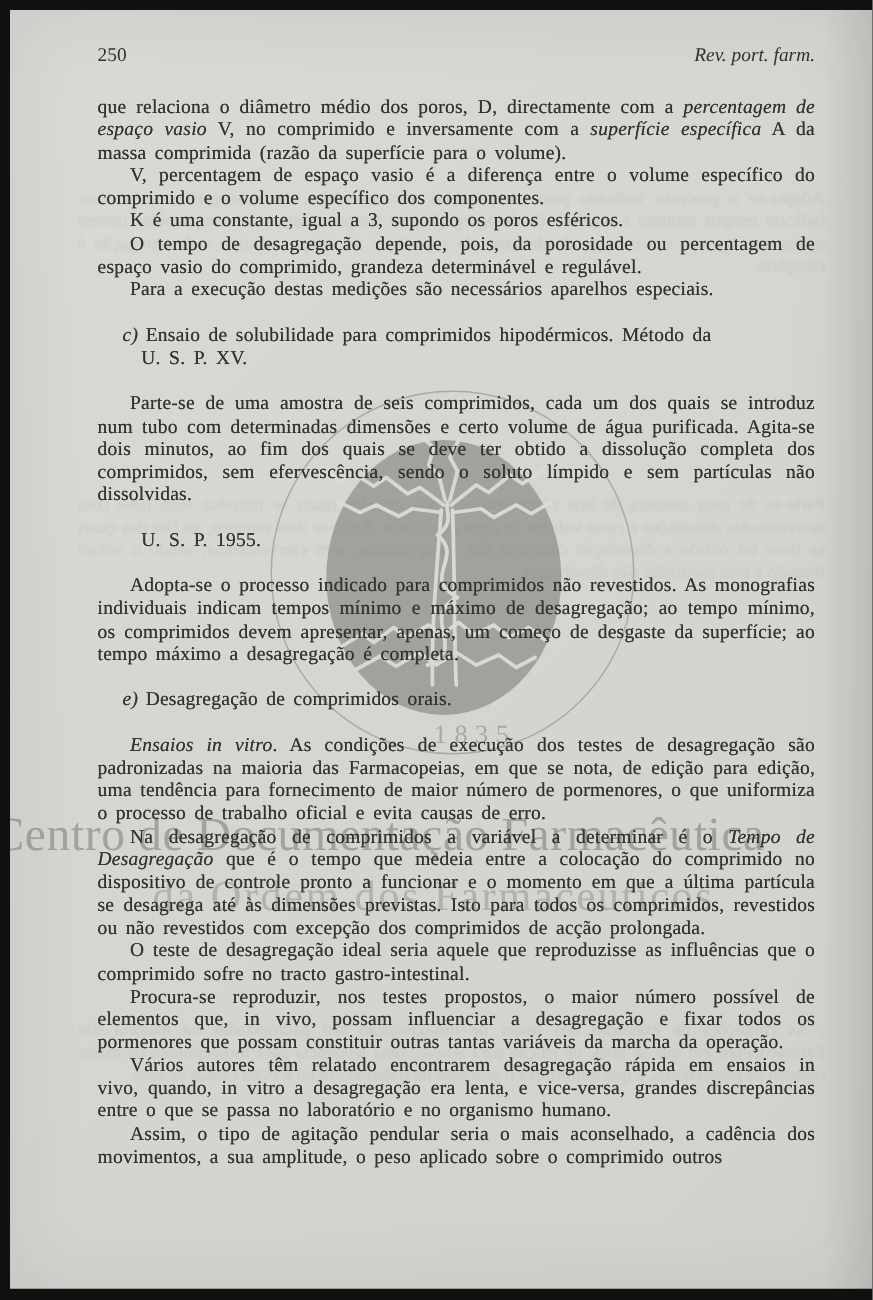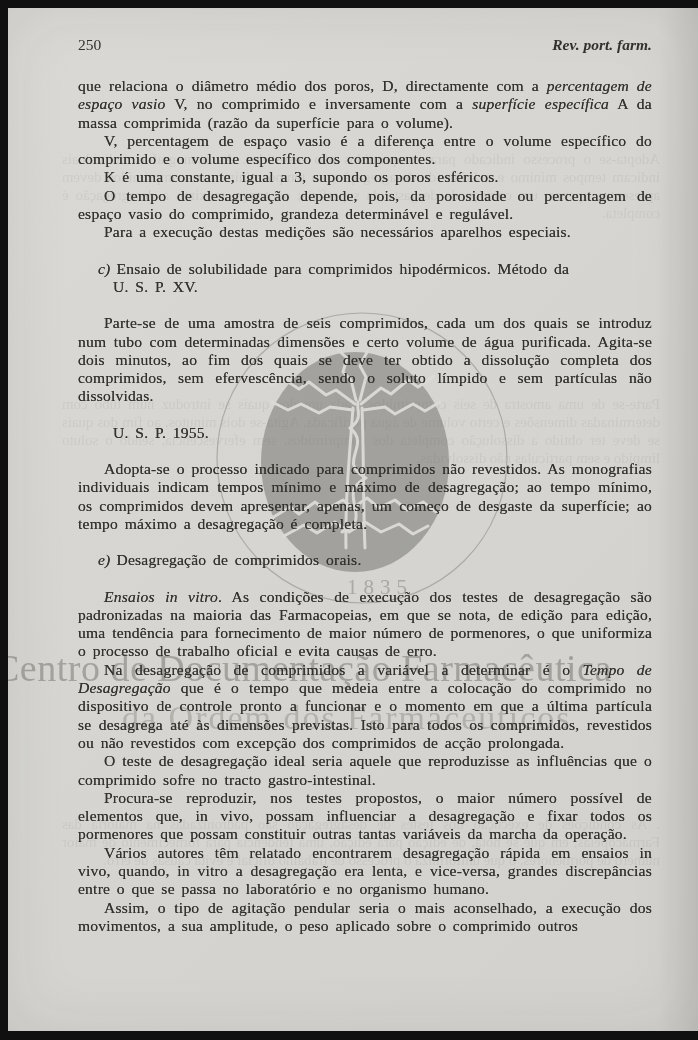--- a/index.html
+++ b/index.html
@@ -50,21 +50,21 @@
   
   .content{
     position:absolute;left:78px;top:0;width:574px;height:1024px;
     overflow:hidden;z-index:4;
   }
   .pg-header{
     margin-top:36px;
     display:flex;justify-content:space-between;align-items:flex-end;
     font-size:15.5px;
   }
-  .pg-header .journal{font-style:italic;font-weight:bold;}
+  .pg-header .journal{font-style:italic;}
   .body-text{margin-top:23px;font-size:15.6px;line-height:18.3px;
     letter-spacing:0.2px;word-spacing:2.6px;
     text-shadow:0 0 0.35px rgba(55,54,50,0.85);}
   .para{margin:0;text-align:justify;text-indent:26px;}
   .para.noind{text-indent:0;}
   .para em{font-style:italic;}
   .heading{margin:18px 0 18px 20px;}
   .hlabel{font-style:italic;margin-right:6px;}
   .hline2{padding-left:15px;font-family:Liberation Serif, serif;}
 </style>
@@ -124,21 +124,21 @@
         </div>
         <p class="para"><span>Adopta-se o processo indicado para comprimidos não revestidos. As monografias individuais indicam tempos mínimo e máximo de desagregação; ao tempo mínimo, os comprimidos devem apresentar, apenas, um começo de desgaste da superfície; ao tempo máximo a desagregação é completa.</span></p>
         <div class="heading">
           <div class="hline1"><span class="hlabel">e)</span><span>Desagregação de comprimidos orais.</span></div>
         </div>
         <p class="para"><em>Ensaios in vitro</em><span>. As condições de execução dos testes de desagregação são padronizadas na maioria das Farmacopeias, em que se nota, de edição para edição, uma tendência para fornecimento de maior número de pormenores, o que uniformiza o processo de trabalho oficial e evita causas de erro.</span></p>
         <p class="para"><span>Na desagregação de comprimidos a variável a determinar é o </span><em>Tempo de Desagregação</em><span> que é o tempo que medeia entre a colocação do comprimido no dispositivo de controle pronto a funcionar e o momento em que a última partícula se desagrega até às dimensões previstas. Isto para todos os comprimidos, revestidos ou não revestidos com excepção dos comprimidos de acção prolongada.</span></p>
         <p class="para"><span>O teste de desagregação ideal seria aquele que reproduzisse as influências que o comprimido sofre no tracto gastro-intestinal.</span></p>
         <p class="para"><span>Procura-se reproduzir, nos testes propostos, o maior número possível de elementos que, in vivo, possam influenciar a desagregação e fixar todos os pormenores que possam constituir outras tantas variáveis da marcha da operação.</span></p>
         <p class="para"><span>Vários autores têm relatado encontrarem desagregação rápida em ensaios in vivo, quando, in vitro a desagregação era lenta, e vice-versa, grandes discrepâncias entre o que se passa no laboratório e no organismo humano.</span></p>
-        <p class="para"><span>Assim, o tipo de agitação pendular seria o mais aconselhado, a execução dos movimentos, a sua amplitude, o peso aplicado sobre o comprimido outros</span></p>
+        <p class="para"><span>Assim, o tipo de agitação pendular seria o mais aconselhado, a cadência dos movimentos, a sua amplitude, o peso aplicado sobre o comprimido outros</span></p>
       </div>
   </div>
 
   <div class="bar bar-top"></div>
   <div class="bar bar-left"></div>
   <div class="bar bar-bottom"></div>
   <div class="edge-shade"></div>
   <div class="vignette"></div>
 </div>
 

